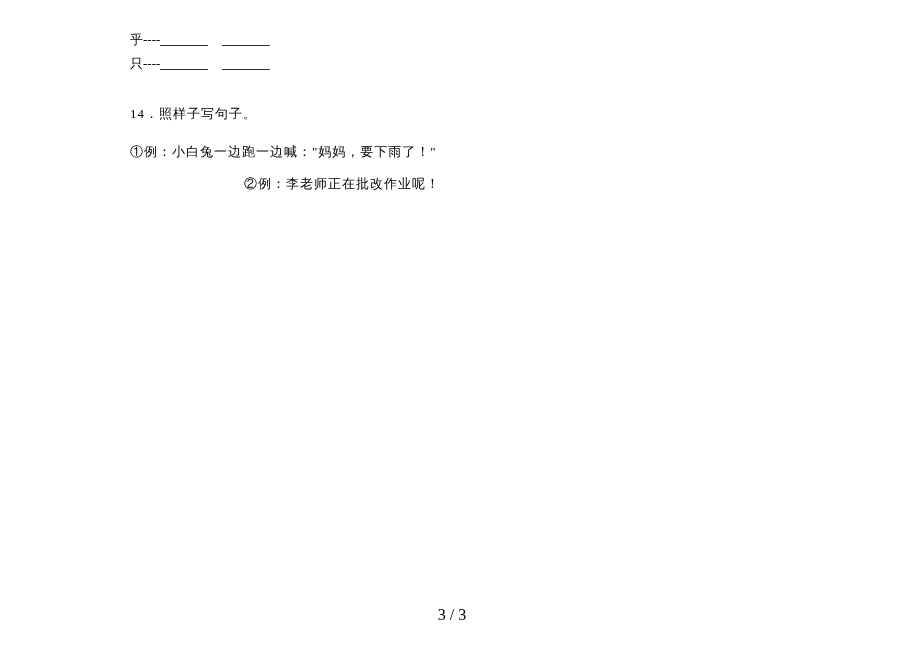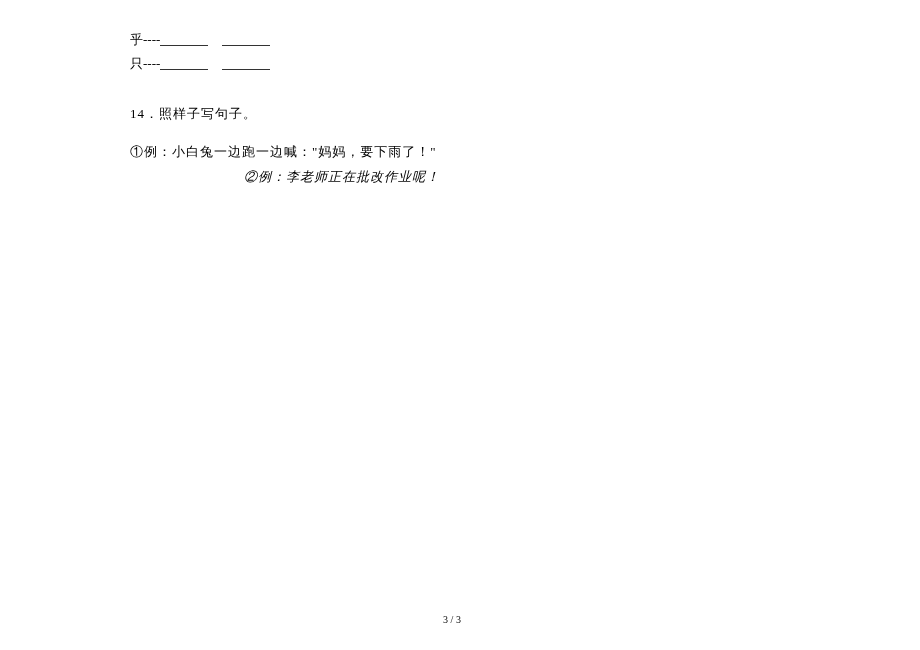--- a/index.html
+++ b/index.html
@@ -24,27 +24,27 @@
       border-bottom:1px solid #333;
       vertical-align:baseline;
       height:1em;
       margin-bottom:-2px;
     }
     .w-a{ width:48px; }
     .w-b{ width:48px; margin-left:14px; }
     .line{ margin:2px 0; }
     .q14{ margin-top:28px; letter-spacing:1px;}
     .ex1{ margin-top:16px; letter-spacing:1px;}
-    .ex2{ margin-top:3px; letter-spacing:1px; padding-left:114px;font-style:italic;}
+    .ex2{ margin-top:10px; letter-spacing:1px; padding-left:114px;}
     .footer{
       position:absolute;
       bottom:22px;
       left:0; right:16px;
       text-align:center;
-      font-size:10px;
+      font-size:16px;
       color:#000;
     }
   </style>
 </head>
 <body>
 
 <div class="page">
 
   <div class="line">
     <span>乎----</span><span class="blank w-a"></span><span class="blank w-b"></span>

